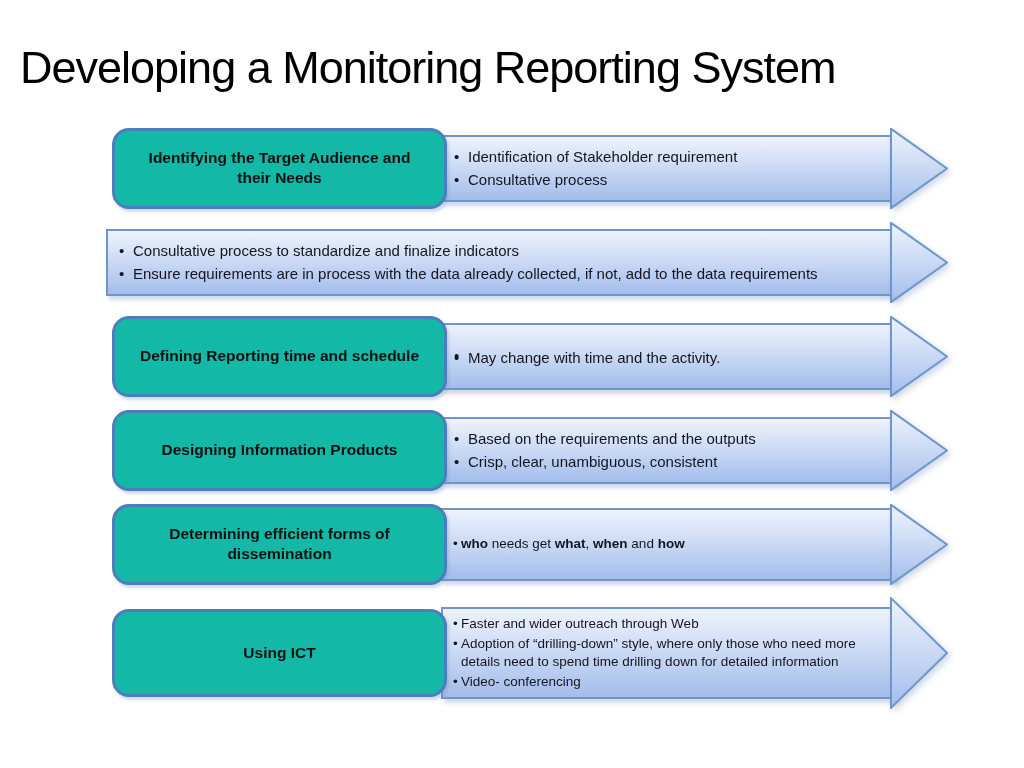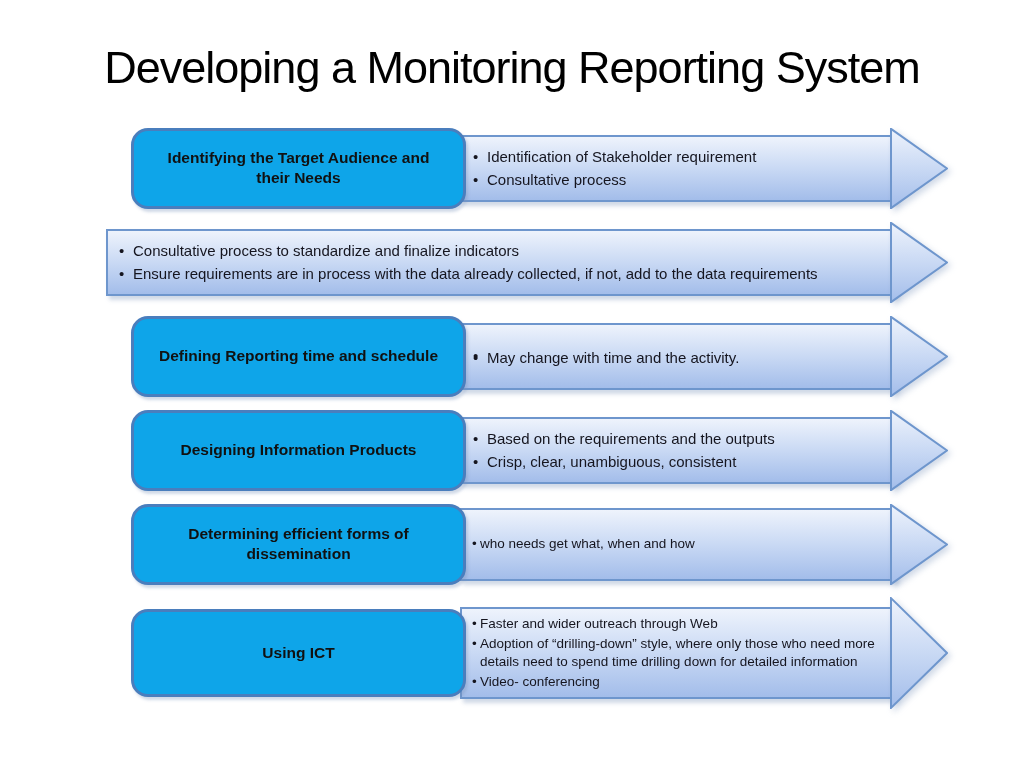--- a/index.html
+++ b/index.html
@@ -1,33 +1,32 @@
 <!DOCTYPE html>
 <html><head>
 <meta charset="utf-8">
 <style>
   html,body{margin:0;padding:0;background:#e9e9e9;}
   .slide{
     width:1024px;height:768px;background:#ffffff;position:relative;
     font-family:"Liberation Sans", sans-serif;overflow:hidden;margin:0 auto;
   }
   .title{
-    margin:42px 20px 0 20px;text-align:center;font-size:45px;font-weight:400;
+    margin:42px 20px 0 20px;font-size:45px;font-weight:400;
     color:#000;letter-spacing:-1px;line-height:1.15;white-space:nowrap;
   }
   .rows{margin:34px 76px 0 112px;}
   .row{display:flex;align-items:center;height:81px;margin-bottom:13px;}
   .row.tall{height:88px;margin-top:24px;}
   .box{
     width:335px;flex:0 0 335px;height:100%;box-sizing:border-box;
-    border:3px solid #4a7ebd;border-radius:17px;background:#0ea5e9;
+    border:3px solid #4a7ebd;border-radius:17px;background:#14b8a6;
     display:flex;align-items:center;justify-content:center;text-align:center;
     padding:0 20px;position:relative;z-index:2;
     box-shadow:2px 3px 3px rgba(120,145,185,0.35);
-    margin-left:19px;
   }
   .box-label{font-size:15.5px;font-weight:700;color:#111;line-height:1.3;}
   .arrow{position:relative;flex:1;height:100%;margin-left:-6px;z-index:1;}
   .row.tall .arrow{height:112px;align-self:center;}
   .arrow-body{
     position:absolute;left:0;right:52px;top:7px;bottom:7px;
     border:2px solid #6e96cd;border-right:none;
     background:linear-gradient(180deg,#eef3fc 0%,#c9d9f4 50%,#a3bdea 100%);
     box-shadow:3px 4px 4px rgba(120,145,185,0.35);
   }
@@ -39,21 +38,21 @@
   .arrow-text{
     position:absolute;left:12px;right:66px;top:0;bottom:0;
     display:flex;flex-direction:column;justify-content:center;
     color:#15151f;font-size:15px;line-height:1.4;
   }
   .row.small .arrow-text{font-size:13.5px;line-height:1.34;}
   .bullet{position:relative;padding-left:15px;margin:1px 0;}
   .bullet .dot{position:absolute;left:1px;}
   .row.small .bullet{padding-left:8px;}
   .row.small .bullet .dot{left:0;}
-  .b{font-weight:400;}
+  .b{font-weight:700;}
 </style>
 </head>
 <body>
 
 <svg width="0" height="0" style="position:absolute" aria-hidden="true">
   <defs>
     <linearGradient id="agrad" x1="0" y1="0" x2="0" y2="1">
       <stop offset="0" stop-color="#eef3fc"></stop>
       <stop offset="0.5" stop-color="#c9d9f4"></stop>
       <stop offset="1" stop-color="#a3bdea"></stop>

